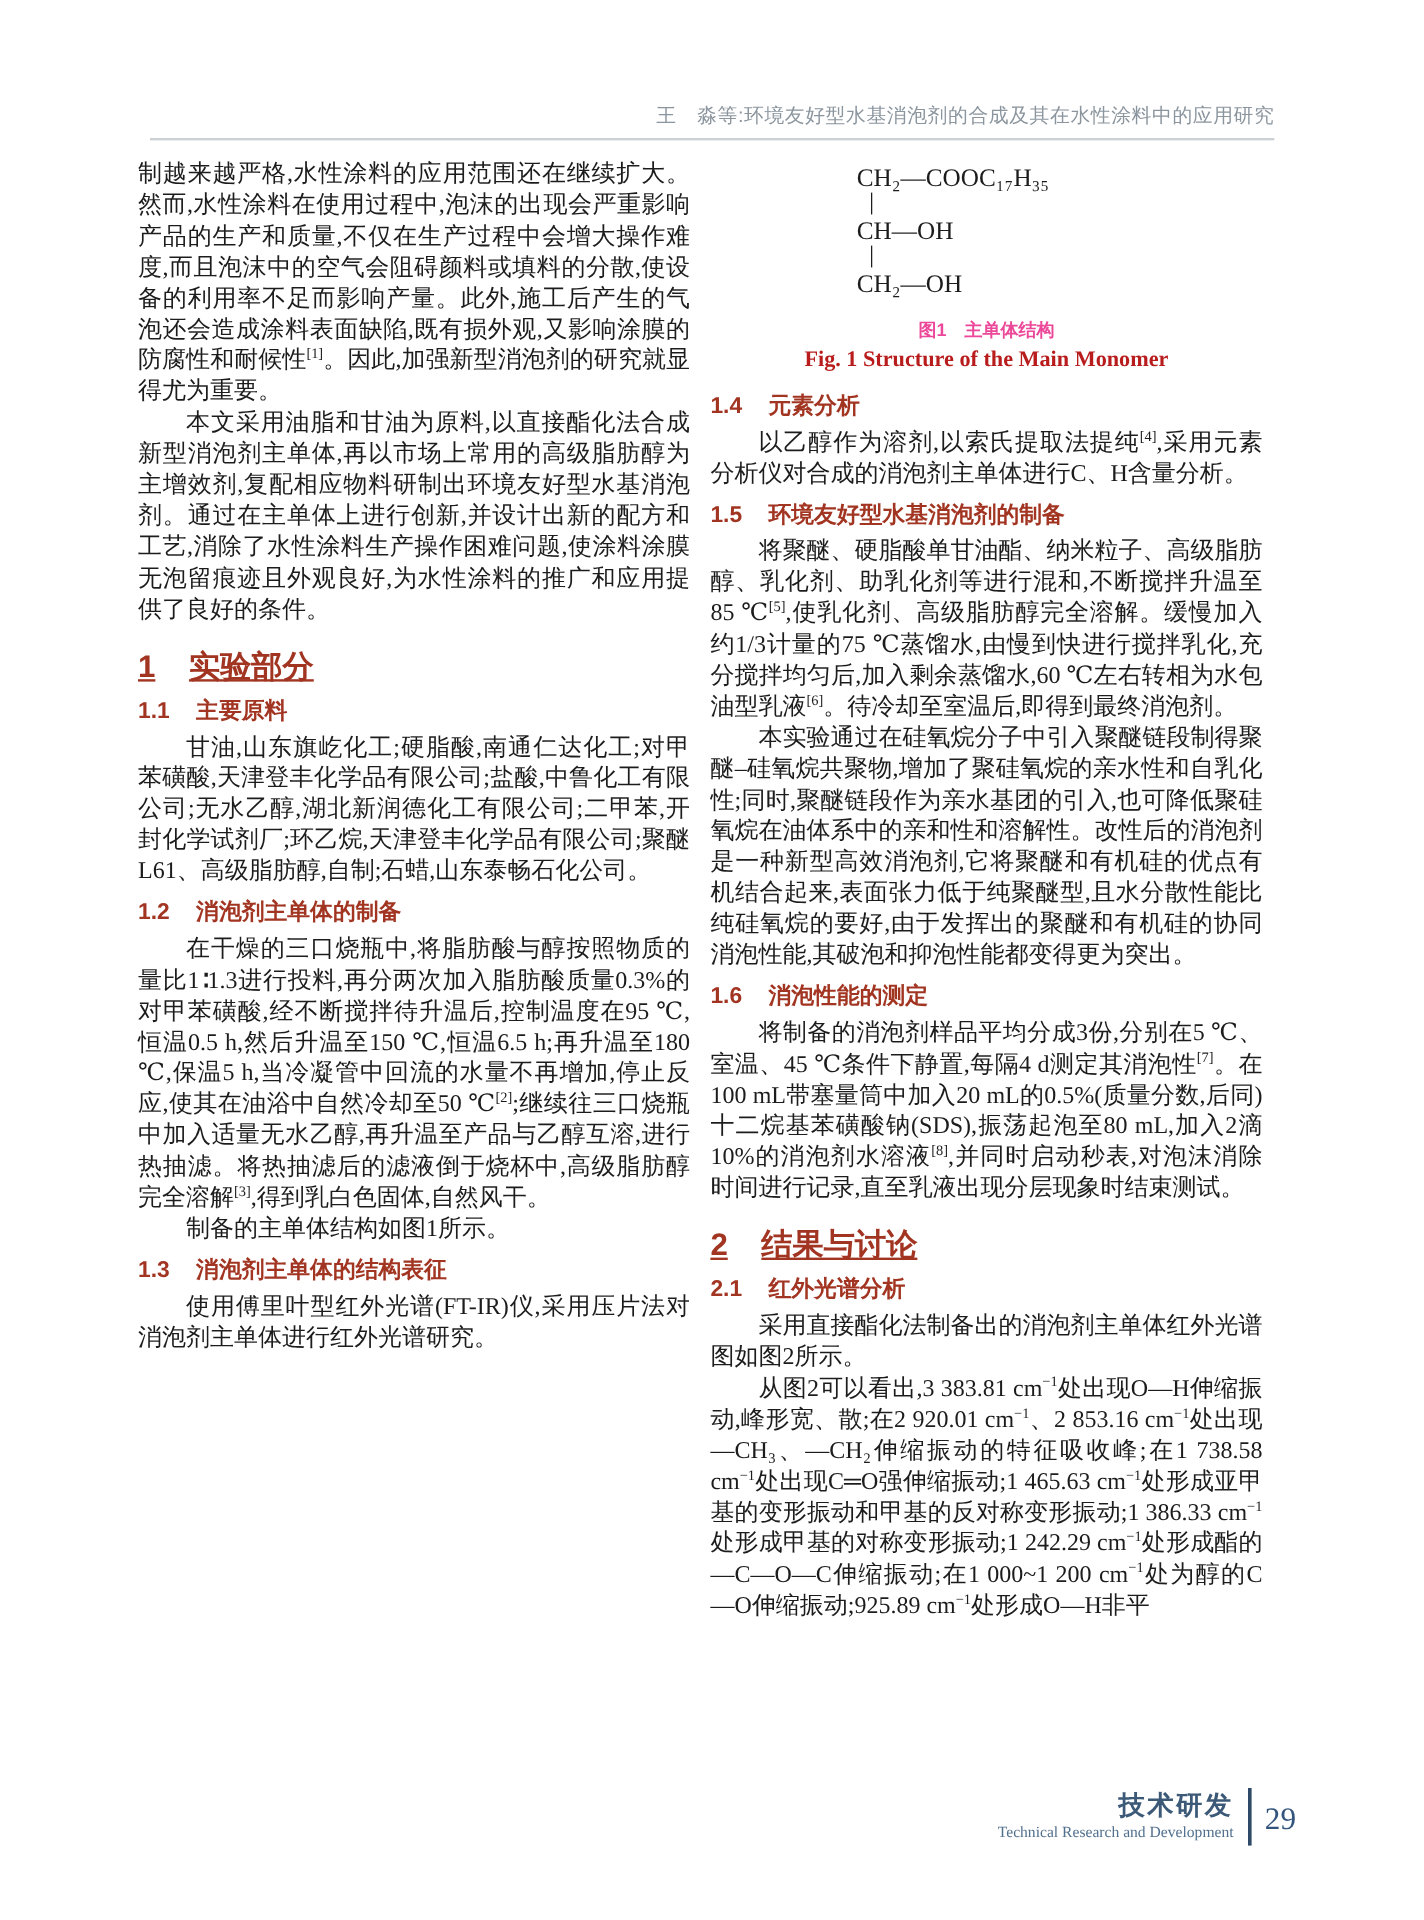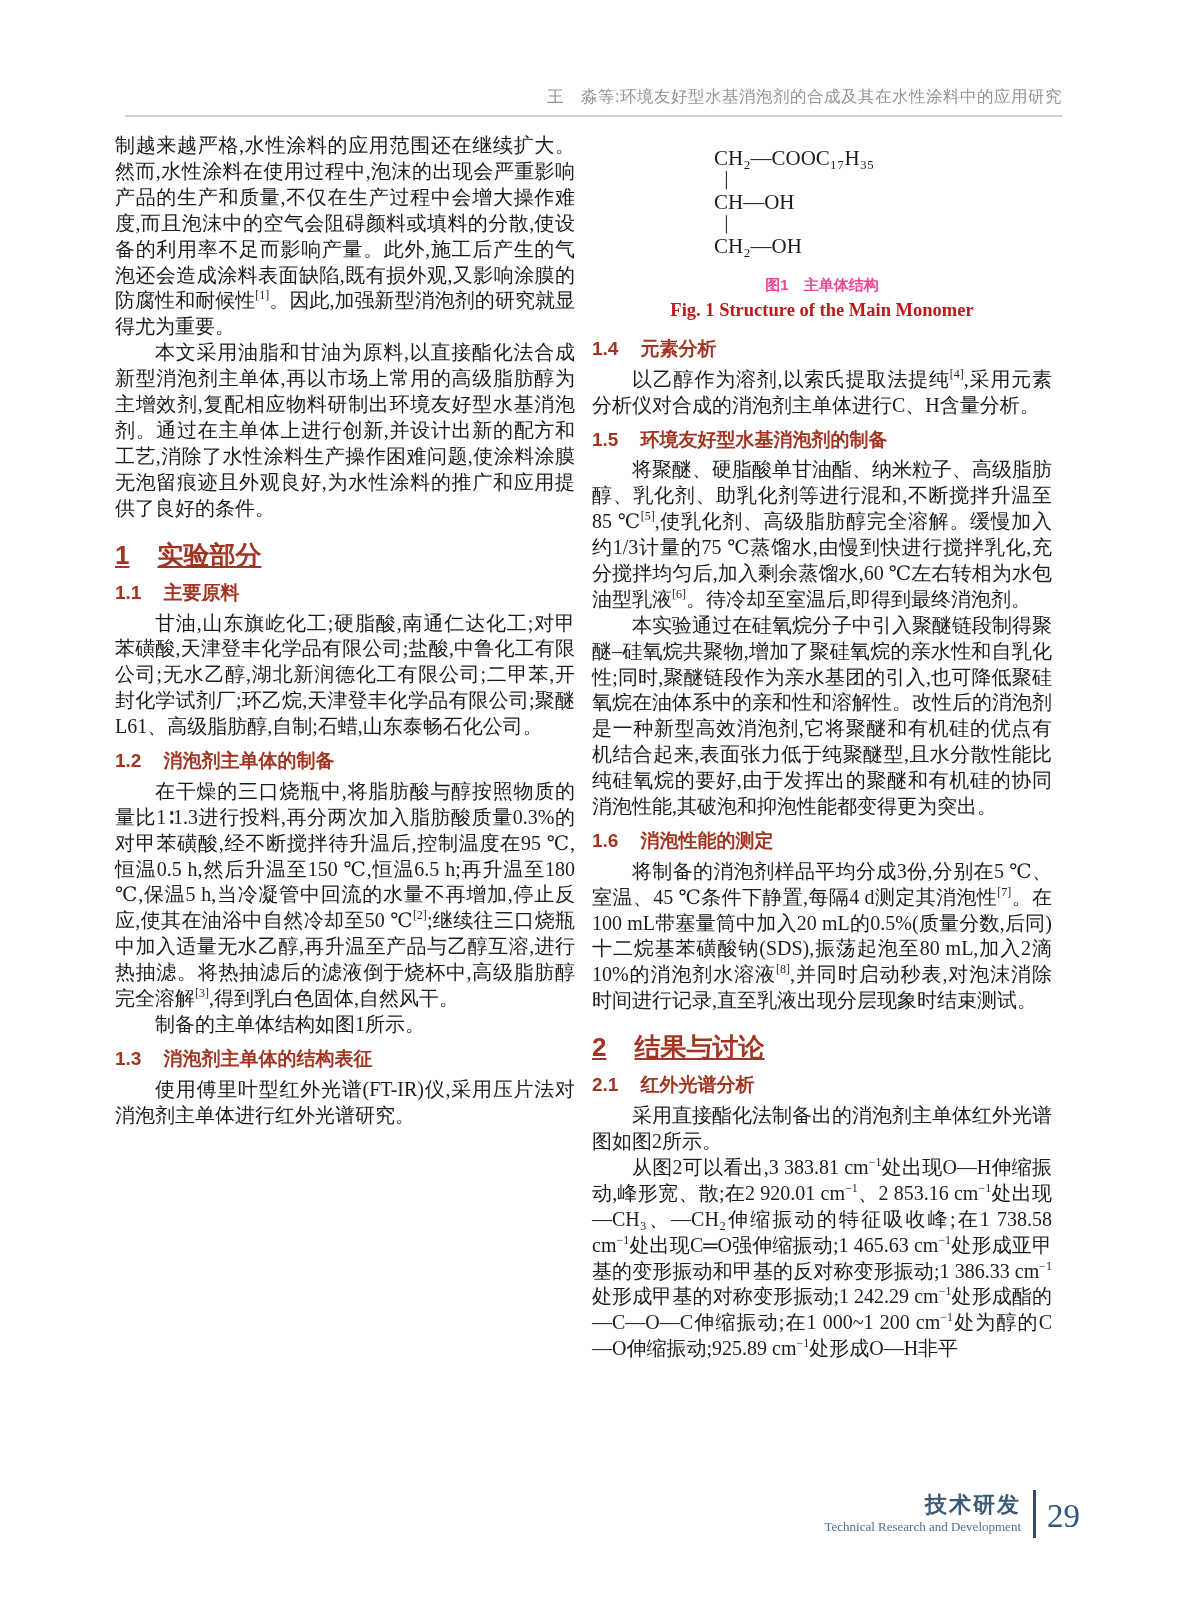--- a/index.html
+++ b/index.html
@@ -57,21 +57,21 @@
   }
   h1.sec .num{margin-right:28px;}
   h2.subsec{
     margin:9px 0 6px;
     font-family:"Liberation Sans","DejaVu Sans",sans-serif;
     font-size:19px;font-weight:bold;color:var(--heading-red);
     line-height:1.25;
   }
   h2.subsec .num{margin-right:22px;}
   
-  figure.fig1{margin:12px 0 16px;padding:0;}
+  figure.fig1{margin:2px 0 16px;padding:0;}
   .formula{padding-left:122px;font-size:21px;color:var(--ink);}
   .f-line{line-height:27px;white-space:pre;}
   .f-bar{line-height:17px;font-size:15px;padding-left:7px;color:var(--ink);}
   .fig-cap-zh{
     text-align:center;margin-top:16px;
     font-family:"Liberation Sans","DejaVu Sans",sans-serif;
     font-weight:bold;font-size:15px;color:#ec4899;
   }
   .fig-cap-en{
     text-align:center;margin-top:5px;
@@ -89,21 +89,21 @@
     line-height:1.1;
   }
   .footer-en{
     font-size:13px;color:#51708e;margin-top:3px;line-height:1.1;
   }
   .footer-bar{
     width:3px;height:48px;background:var(--footer-dark);
     margin:0 11px 0 12px;flex:none;
   }
   .footer-page{
-    font-size:33px;color:var(--footer-blue);line-height:1;
+    font-size:26px;color:var(--footer-blue);line-height:1;
     padding-top:4px;
   }
 </style>
 </head>
 <body>
 
 <div class="page">
 
   <div class="running-header">
     <span>王　淼等:环境友好型水基消泡剂的合成及其在水性涂料中的应用研究</span>

